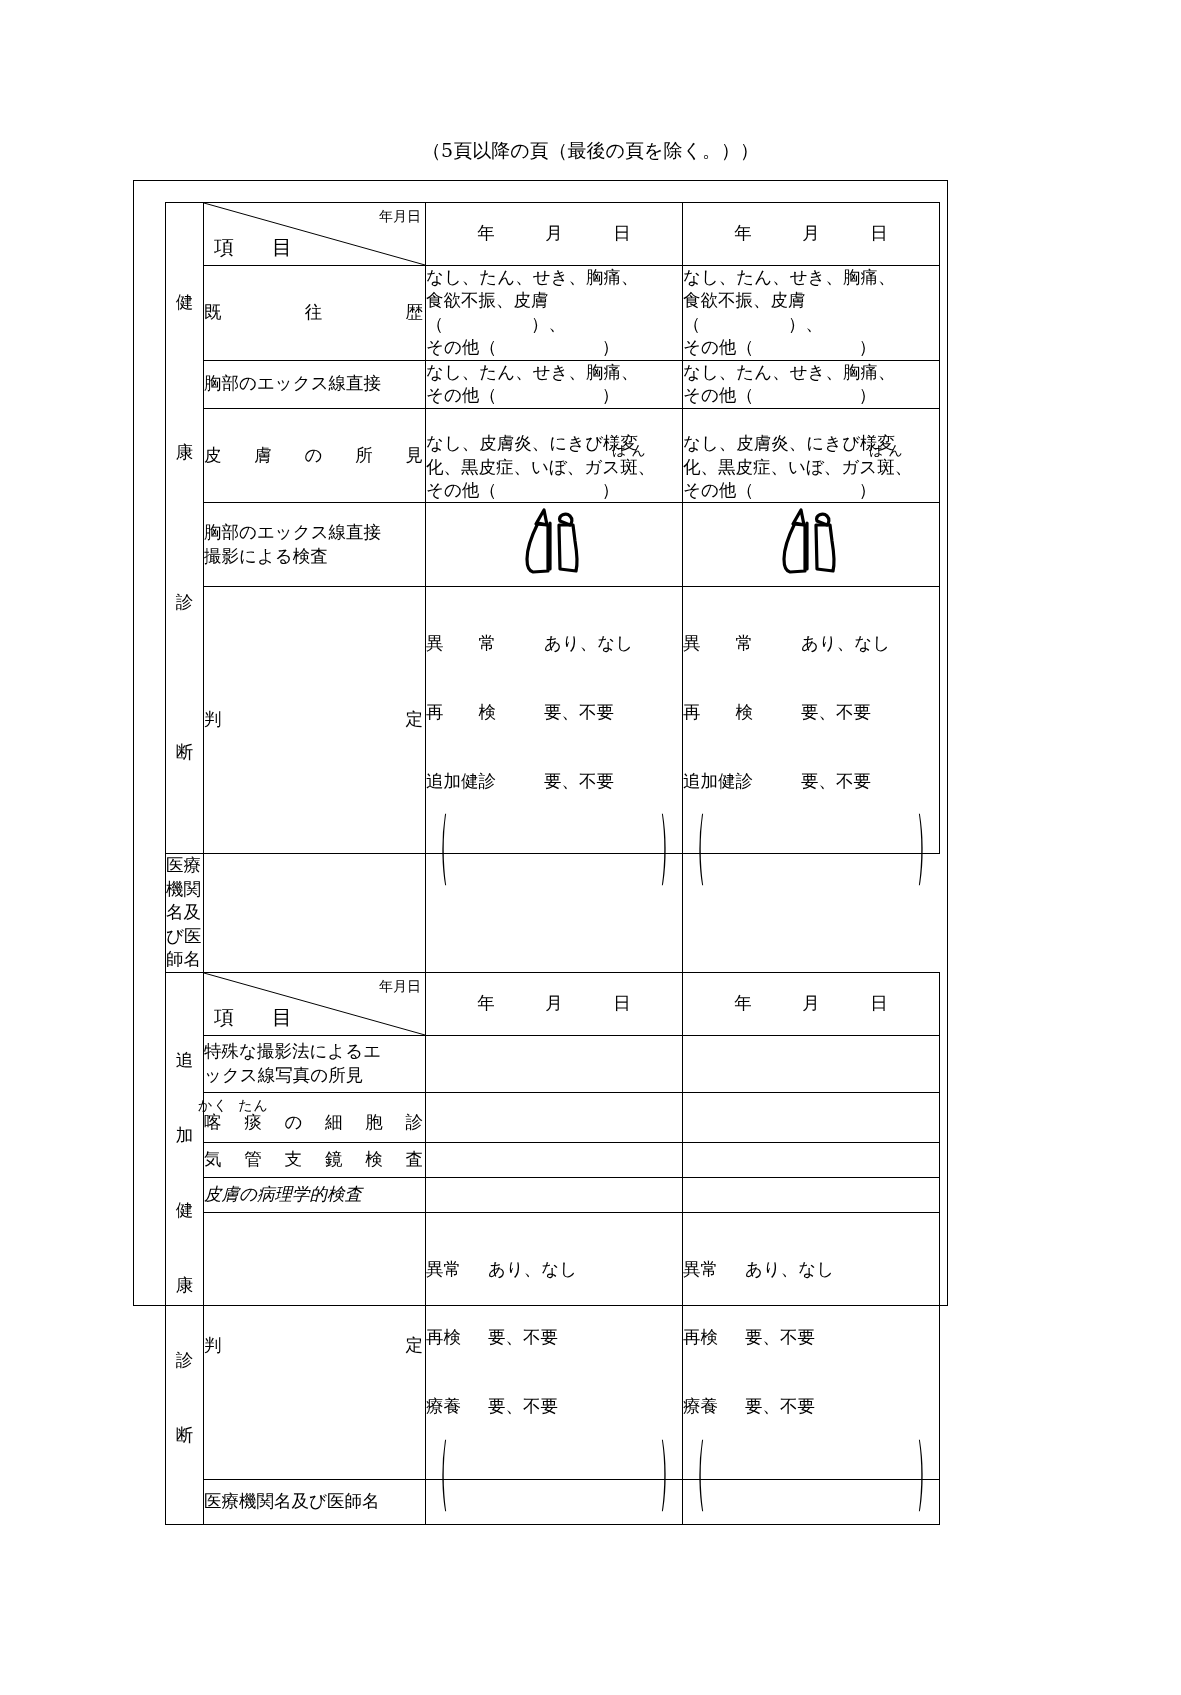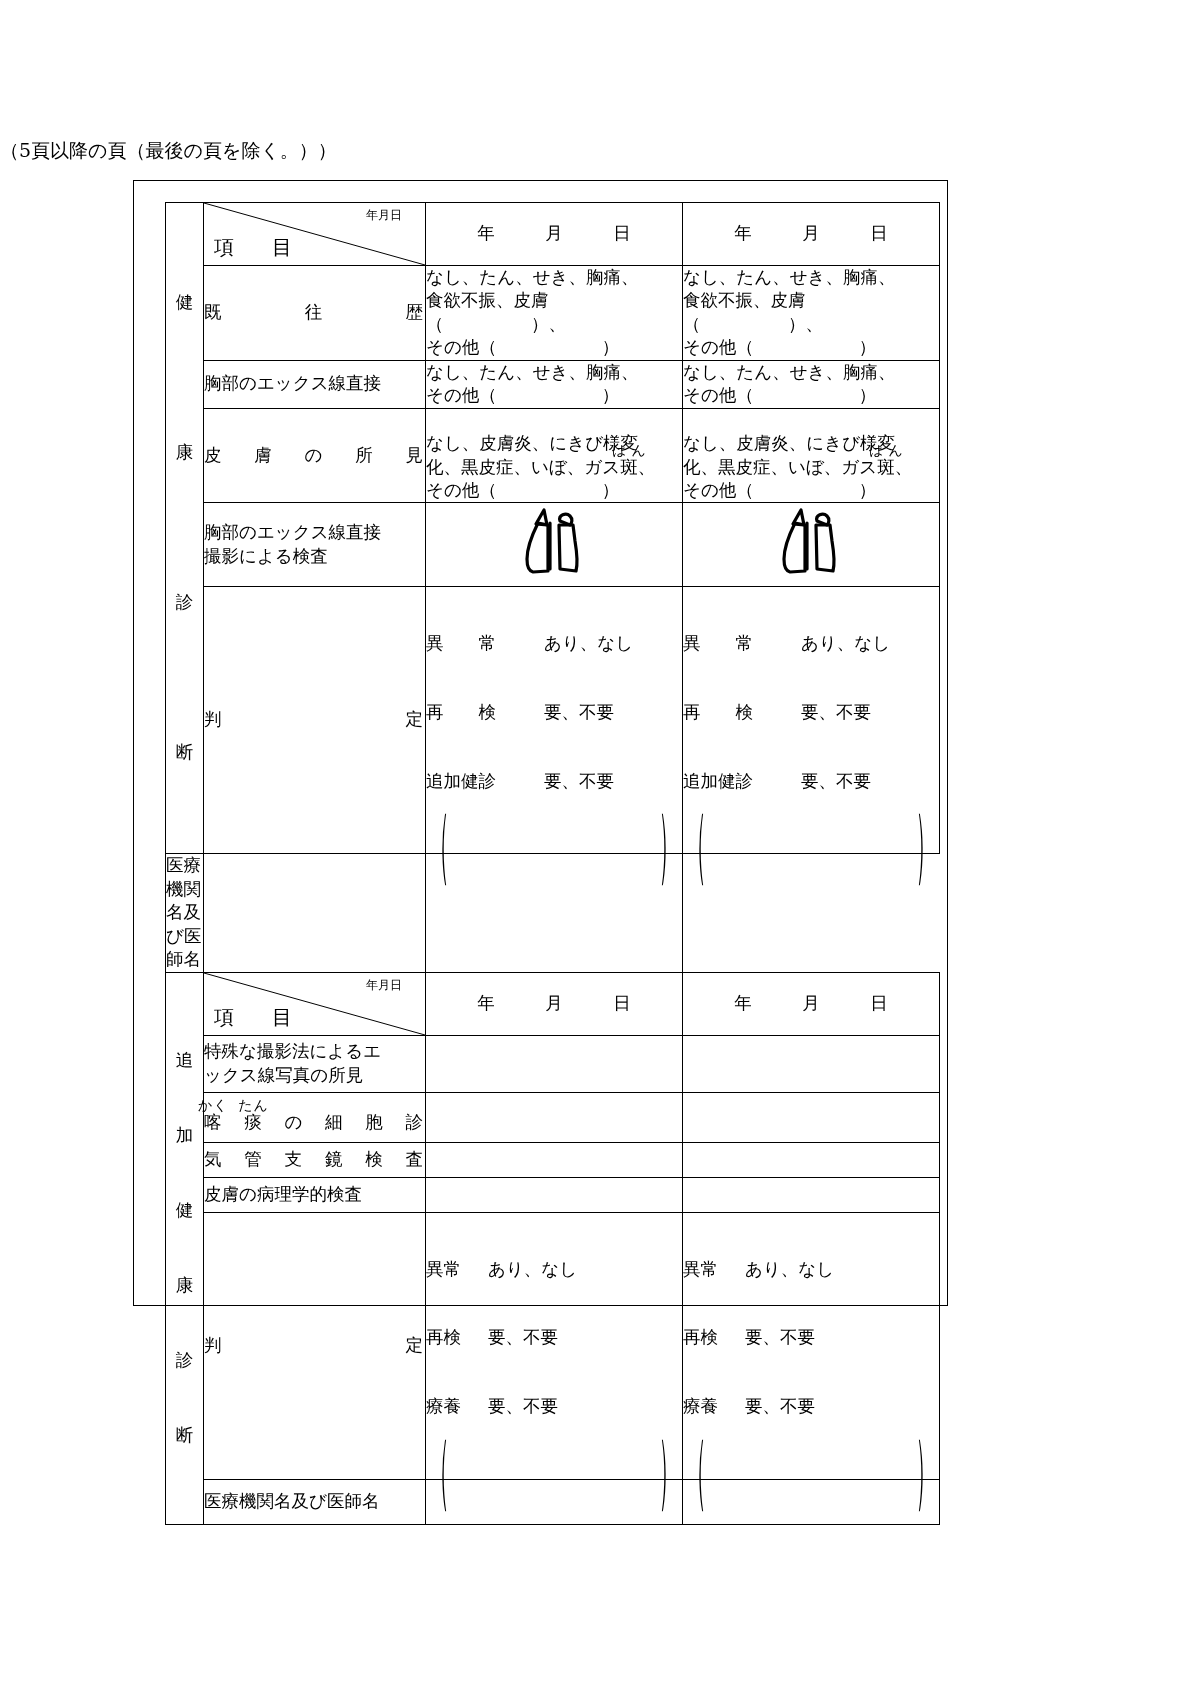--- a/index.html
+++ b/index.html
@@ -8,21 +8,21 @@
     background:#ffffff;
     font-family:"DejaVu Serif","Liberation Serif",serif;
     color:#000;
     position:relative;
     overflow:hidden;
   }
   
   .doc-title{
     position:absolute;
     left:0;right:0;top:138px;
-    text-align:left;
+    text-align:center;
     font-size:19px;
     letter-spacing:0px;
   }
   
   .page-frame{
     position:absolute;
     left:133px;top:180px;
     width:815px;height:1126px;
     border:1.6px solid #000;
     box-sizing:border-box;
@@ -92,22 +92,22 @@
   .diag-cell{
     position:relative;
     height:62px;
     padding:0;
     overflow:hidden;
   }
   .diag-cell .diag-line{
     position:absolute;left:0;top:0;width:100%;height:100%;
   }
   .diag-cell .ymd{
-    position:absolute;right:23px;top:4px;
-    font-size:12px;
+    position:absolute;right:4px;top:4px;
+    font-size:14px;
   }
   .diag-cell .koumoku{
     position:absolute;left:10px;bottom:4px;
     font-size:20px;
     letter-spacing:9px;
   }
   .date-head{
     text-align:center;
     font-size:17.5px;
     letter-spacing:0;
@@ -410,21 +410,21 @@
         <span>鏡</span>
         <span>検</span>
         <span>査</span>
       </div>
     </td>
     <td class="data-cell blank"></td>
     <td class="data-cell blank"></td>
   </tr>
 
   <tr>
-    <td class="item-cell" style="height:34px;">皮膚の病理学的検査</td>
+    <td class="item-cell" style="height:34px;font-style:italic;">皮膚の病理学的検査</td>
     <td class="data-cell blank"></td>
     <td class="data-cell blank"></td>
   </tr>
 
   <tr>
     <td class="item-cell" style="height:148px;">
       <div class="item-just">
         <span>判</span>
         <span>定</span>
       </div>

